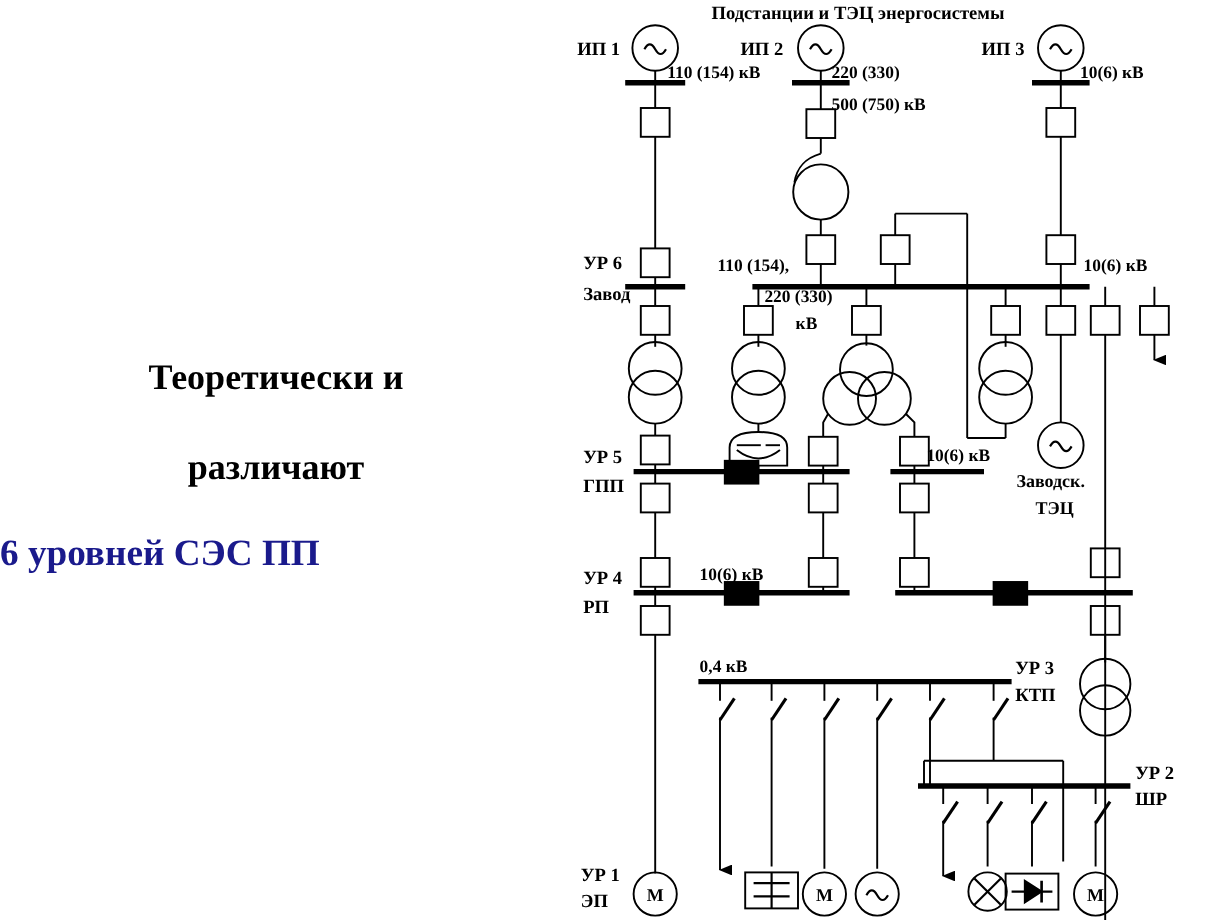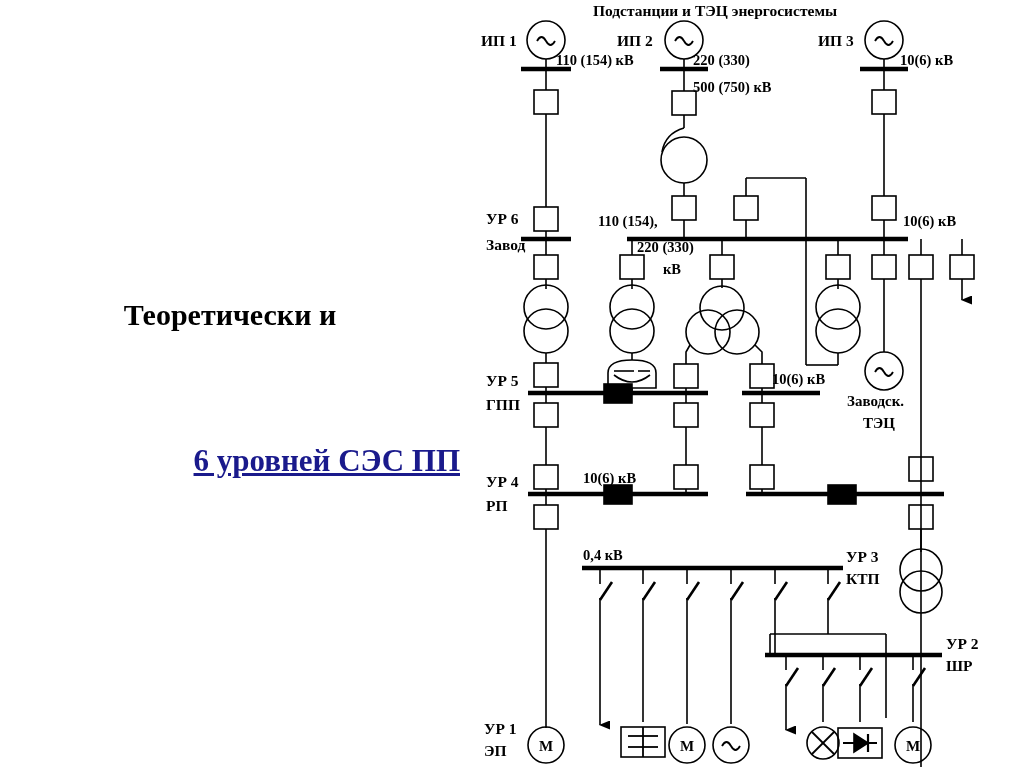--- a/index.html
+++ b/index.html
@@ -31,44 +31,44 @@
     line-height: 46px;
     font-family: "Liberation Serif", "DejaVu Serif", serif;
   }
   #lead-l1 { top: 275px; margin-top: 17px; }
   #lead-l2 { top: 321px; }
   #lead-l3 { top: 367px; }
   #levels-line {
     position: absolute;
     top: 443px;
     width: 460px;
-    text-align: right;
+    text-align: left;
     font-weight: bold;
     font-size: 31px;
     color: #1a1a8c;
     font-family: "Liberation Serif", "DejaVu Serif", serif;
-    text-decoration: underline;
   }
   #diagram-svg {
     position: absolute;
     left: 0; top: 0;
   }
   .dg-label {
     font-family: "Liberation Serif", "DejaVu Serif", serif;
     font-weight: bold;
     fill: #000000;
   }
 </style>
 </head>
 <body>
 
 <div id="root">
 
   <div id="left-panel">
     <div class="lead-line" id="lead-l1">Теоретически и</div>
+    <div class="lead-line" id="lead-l3">различают</div>
     <div id="levels-line">6 уровней СЭС ПП</div>
   </div>
 
   <svg id="diagram-svg" width="1024" height="767" viewBox="0 0 1024 767">
 
     <defs>
       <marker id="arrowhead" markerWidth="9" markerHeight="11" refX="4.5" refY="10" orient="auto" markerUnits="userSpaceOnUse">
         <path d="M0,0 L9,0 L4.5,11 Z" fill="#000"></path>
       </marker>
     </defs>

